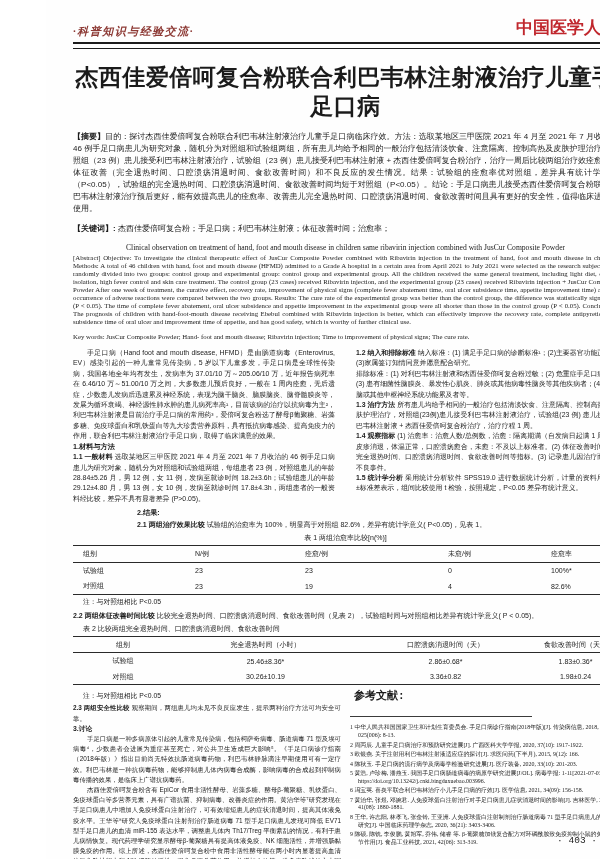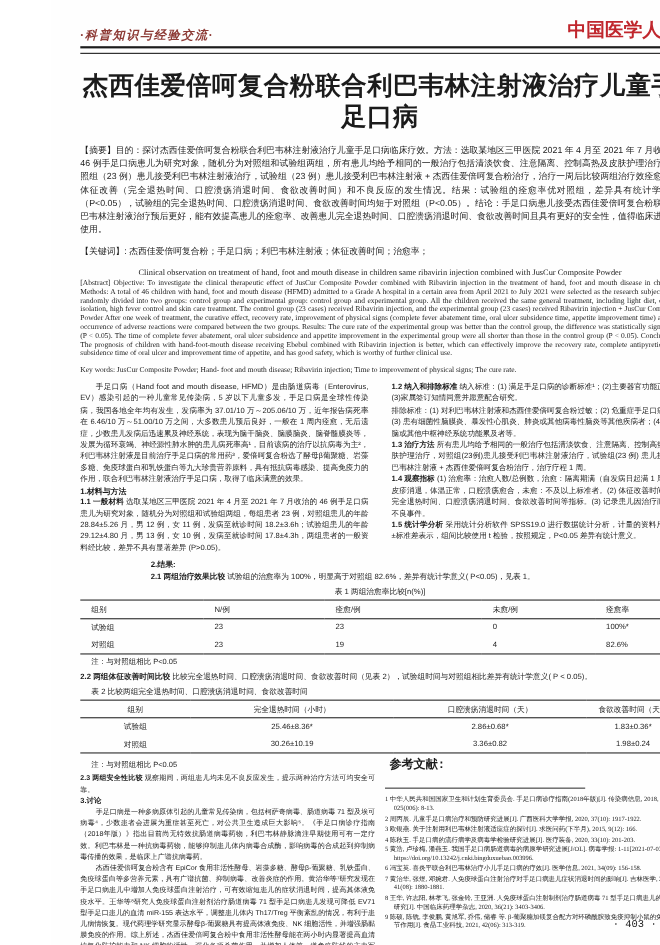--- a/index.html
+++ b/index.html
@@ -16,23 +16,23 @@
     font-weight:bold; font-size:11px; color:#8d3a35; letter-spacing:1.5px; }
   .hdr-right { font-size:17px; font-weight:bold; color:#c0272d; }
   .rule { margin-top:3px; height:3.5px; border-top:2.2px solid #1c1c1c; border-bottom:1.4px solid #1c1c1c; }
 
   
   .title { margin-top:14px; text-align:center; font-size:23px; font-weight:bold; line-height:29px; letter-spacing:0.5px; }
   .title span { display:block; }
 
   
   .abstract { margin-top:10px; font-size:8px; line-height:12px; text-align:justify; }
-  .abstract .lbl { font-weight:normal; }
+  .abstract .lbl { font-weight:bold; }
   .kwline { margin-top:1px; font-size:8px; line-height:12px; }
-  .kwline .lbl { font-weight:normal; }
+  .kwline .lbl { font-weight:bold; }
 
   
   .en { font-family:"Liberation Serif","DejaVu Serif",serif; }
   .en-title { margin-top:3px; text-align:center; font-size:7.6px; }
   .en-abs { margin-top:2px; font-size:6.8px; line-height:8.1px; text-align:justify; }
   .en-kw { font-size:6.8px; line-height:8.1px; margin-top:1px; }
 
   
   .cols { display:flex; gap:21px; margin-top:6px; }
   .col { width:269.5px; font-size:6.9px; line-height:10.4px; text-align:justify; }

